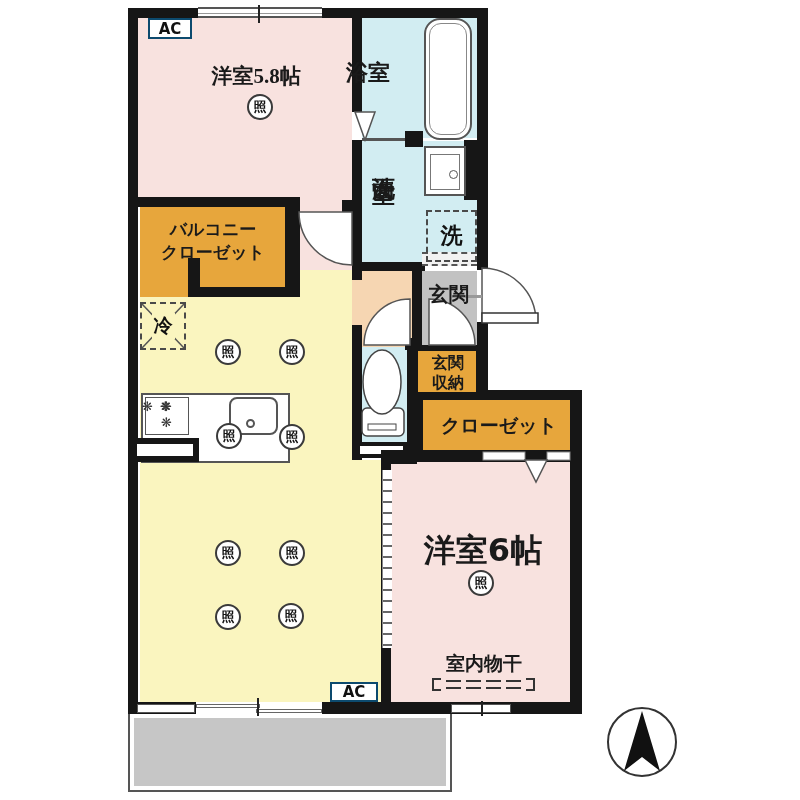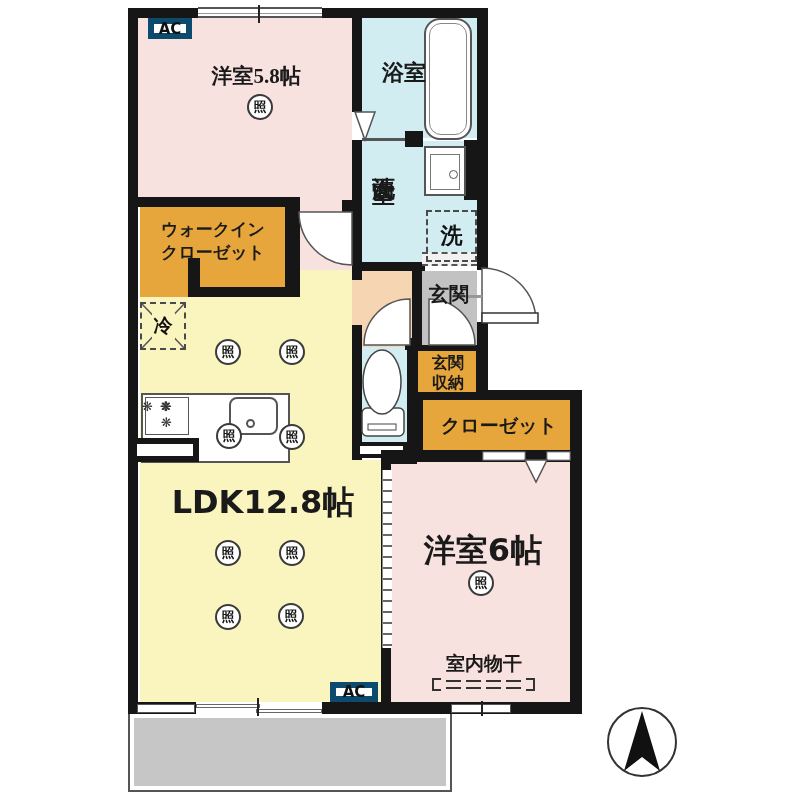--- a/index.html
+++ b/index.html
@@ -6,21 +6,21 @@
   #canvas{position:relative;width:800px;height:800px;background:#fff;overflow:hidden;
           font-family:"DejaVu Sans",sans-serif;color:#111;}
   .fill{position:absolute;}
   .wallbox{position:absolute;background:#E7A63C;box-sizing:border-box;border:6px solid #161616;}
   .label{position:absolute;font-weight:700;color:#1a1a1a;white-space:nowrap;}
   .label.center{transform:translate(-50%,-50%);}
   .vtext{writing-mode:vertical-rl;letter-spacing:2px;}
   .light{position:absolute;width:26px;height:26px;border-radius:50%;background:#fff;
          border:2px solid #3a3a3a;box-sizing:border-box;display:flex;align-items:center;
          justify-content:center;font-size:13px;font-weight:700;}
-  .acbox{position:absolute;background:#fff;border:6px solid #0c4a6e;box-sizing:border-box;
+  .acbox{position:absolute;background:#fff;border:2px solid #0c4a6e;box-sizing:border-box;
          display:flex;align-items:center;justify-content:center;font-size:15px;font-weight:700;}
   .dashedbox{position:absolute;border:2px dashed #4a4a4a;box-sizing:border-box;
              display:flex;align-items:center;justify-content:center;font-weight:700;}
   .window{position:absolute;background:#fff;box-sizing:border-box;}
   .tick{position:absolute;background:#222;}
   .slideV{position:absolute;width:9px;background:
           repeating-linear-gradient(180deg,#fff 0 9px,#666 9px 11px);border-left:1px solid #888;}
   .hatchH{position:absolute;background:#f2f2f2;box-sizing:border-box;
           border-top:2px dashed #555;border-bottom:2px dashed #555;}
   .counter{position:absolute;background:#fff;border:2px solid #555;box-sizing:border-box;}
@@ -196,33 +196,32 @@
       <span>照</span>
     </div>
   <div class="light" style="left:278px;top:603px;">
       <span>照</span>
     </div>
   <div class="light" style="left:468px;top:570px;">
       <span>照</span>
     </div>
 
   <div class="label center" style="left:256px;top:76px;font-size:21px;font-family:Liberation Serif, serif;">洋室5.8帖</div>
-  <div class="label" style="left:382px;top:58px;font-size:22px;">浴室</div>
+  <div class="label" style="left:346px;top:58px;font-size:22px;">浴室</div>
   <div class="label vtext" style="left:369px;top:158px;font-size:23px;">洗面室</div>
   <div class="label center" style="left:449px;top:294px;font-size:20px;">玄関</div>
   <div class="label center" style="left:448px;top:373px;font-size:16px;line-height:20px;text-align:center;">
     <div>玄関</div>
     <div>収納</div>
   </div>
   <div class="label center" style="left:499px;top:426px;font-size:19px;">クローゼット</div>
   <div class="label center" style="left:213px;top:241px;font-size:17px;line-height:23px;text-align:center;">
-    <div>ウォークイン</div>
+    <div>バルコニー</div>
     <div>クローゼット</div>
   </div>
-  <div class="label center" style="left:263px;top:503px;font-size:32px;">LDK12.8帖</div>
   <div class="label center" style="left:483px;top:551px;font-size:32px;text-align:right;">洋室6帖</div>
   <div class="label center" style="left:484px;top:664px;font-size:19px;font-family:Liberation Mono, monospace;">室内物干</div>
 
   <div class="bracket-row" style="left:432px;top:678px;">
     <div class="bk-l"></div>
       <div class="bk-m"></div>
       <div class="bk-m"></div>
       <div class="bk-m"></div>
       <div class="bk-m"></div>
       <div class="bk-r"></div>

